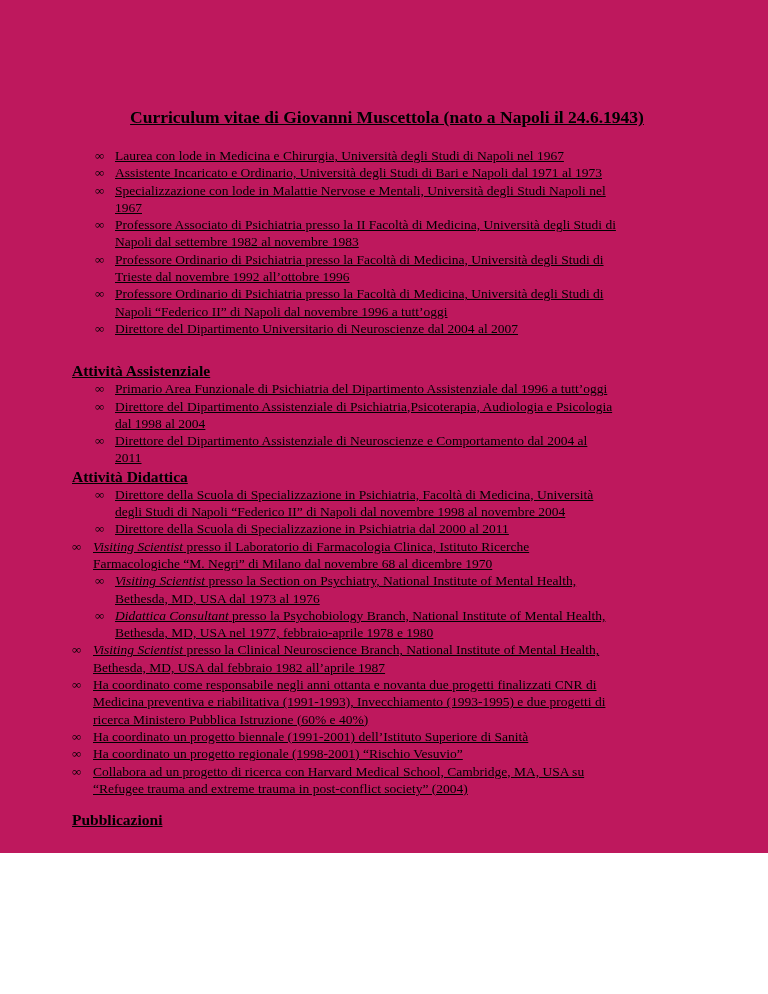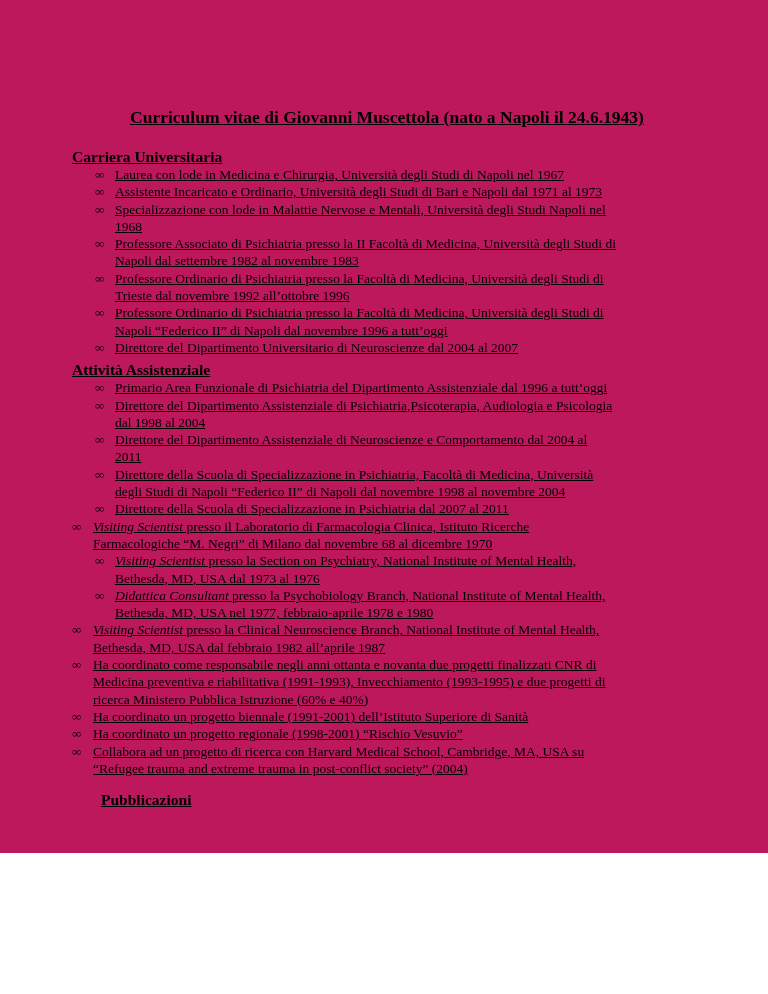--- a/index.html
+++ b/index.html
@@ -27,22 +27,22 @@
     line-height: 23px;
     white-space: nowrap;
   }
   h2.heading {
     margin: 0;
     font-size: 15.5px;
     font-weight: bold;
     line-height: 19px;
   }
   .sec { margin: 0; }
-  .sec.gap-before    { margin-top: 4px; }
-  .sec.gap-before-sm { margin-top: 13px; margin-left: 29px; }
+  .sec.gap-before    { margin-top: 24px; }
+  .sec.gap-before-sm { margin-top: 13px; }
   ul.blist { margin: 0; padding: 0; list-style: none; }
   .li { position: relative; }
   
   .li.l1 { padding-left: 43px; }
   .li.l1 > .marker { position: absolute; left: 23px; top: 0; }
   
   .li.l0 { padding-left: 21px; }
   .li.l0 > .marker { position: absolute; left: 0; top: 0; }
   .marker { font-size: 13px; }
   .txt { white-space: pre-line; display: block; }
@@ -51,34 +51,33 @@
 </style>
 </head>
 <body>
 
 <div class="page">
   <div class="content">
 
     <h1 class="title">Curriculum vitae di Giovanni Muscettola (nato a Napoli il 24.6.1943)</h1>
 
     <section class="sec">
-      <h2 class="heading">Carriera Universitaria</h2>
       <ul class="blist">
         <li class="li l1">
             <span class="marker">∞</span>
             <span class="txt">Laurea con lode in Medicina e Chirurgia, Università degli Studi di Napoli nel 1967</span>
           </li>
         <li class="li l1">
             <span class="marker">∞</span>
             <span class="txt">Assistente Incaricato e Ordinario, Università degli Studi di Bari e Napoli dal 1971 al 1973</span>
           </li>
         <li class="li l1">
             <span class="marker">∞</span>
             <span class="txt">Specializzazione con lode in Malattie Nervose e Mentali, Università degli Studi Napoli nel
-1968</span>
+1967</span>
           </li>
         <li class="li l1">
             <span class="marker">∞</span>
             <span class="txt">Professore Associato di Psichiatria presso la II Facoltà di Medicina, Università degli Studi di
 Napoli dal settembre 1982 al novembre 1983</span>
           </li>
         <li class="li l1">
             <span class="marker">∞</span>
             <span class="txt">Professore Ordinario di Psichiatria presso la Facoltà di Medicina, Università degli Studi di
 Trieste dal novembre 1992 all’ottobre 1996</span>
@@ -109,29 +108,30 @@
           </li>
         <li class="li l1">
             <span class="marker">∞</span>
             <span class="txt">Direttore del Dipartimento Assistenziale di Neuroscienze e Comportamento dal 2004 al
 2011</span>
           </li>
       </ul>
     </section>
 
     <section class="sec">
+      <h2 class="heading">Attività Didattica</h2>
       <ul class="blist">
         <li class="li l1">
             <span class="marker">∞</span>
             <span class="txt">Direttore della Scuola di Specializzazione in Psichiatria, Facoltà di Medicina, Università
 degli Studi di Napoli “Federico II” di Napoli dal novembre 1998 al novembre 2004</span>
           </li>
         <li class="li l1">
             <span class="marker">∞</span>
-            <span class="txt">Direttore della Scuola di Specializzazione in Psichiatria dal 2007 al 2011</span>
+            <span class="txt">Direttore della Scuola di Specializzazione in Psichiatria dal 2000 al 2011</span>
           </li>
       </ul>
     </section>
 
     <section class="sec">
       <ul class="blist">
         <li class="li l0">
             <span class="marker">∞</span>
             <span class="txt"><i class="lead">Visiting Scientist</i><span> presso il Laboratorio di Farmacologia Clinica, Istituto Ricerche
 Farmacologiche “M. Negri” di Milano dal novembre 68 al dicembre 1970</span></span>

